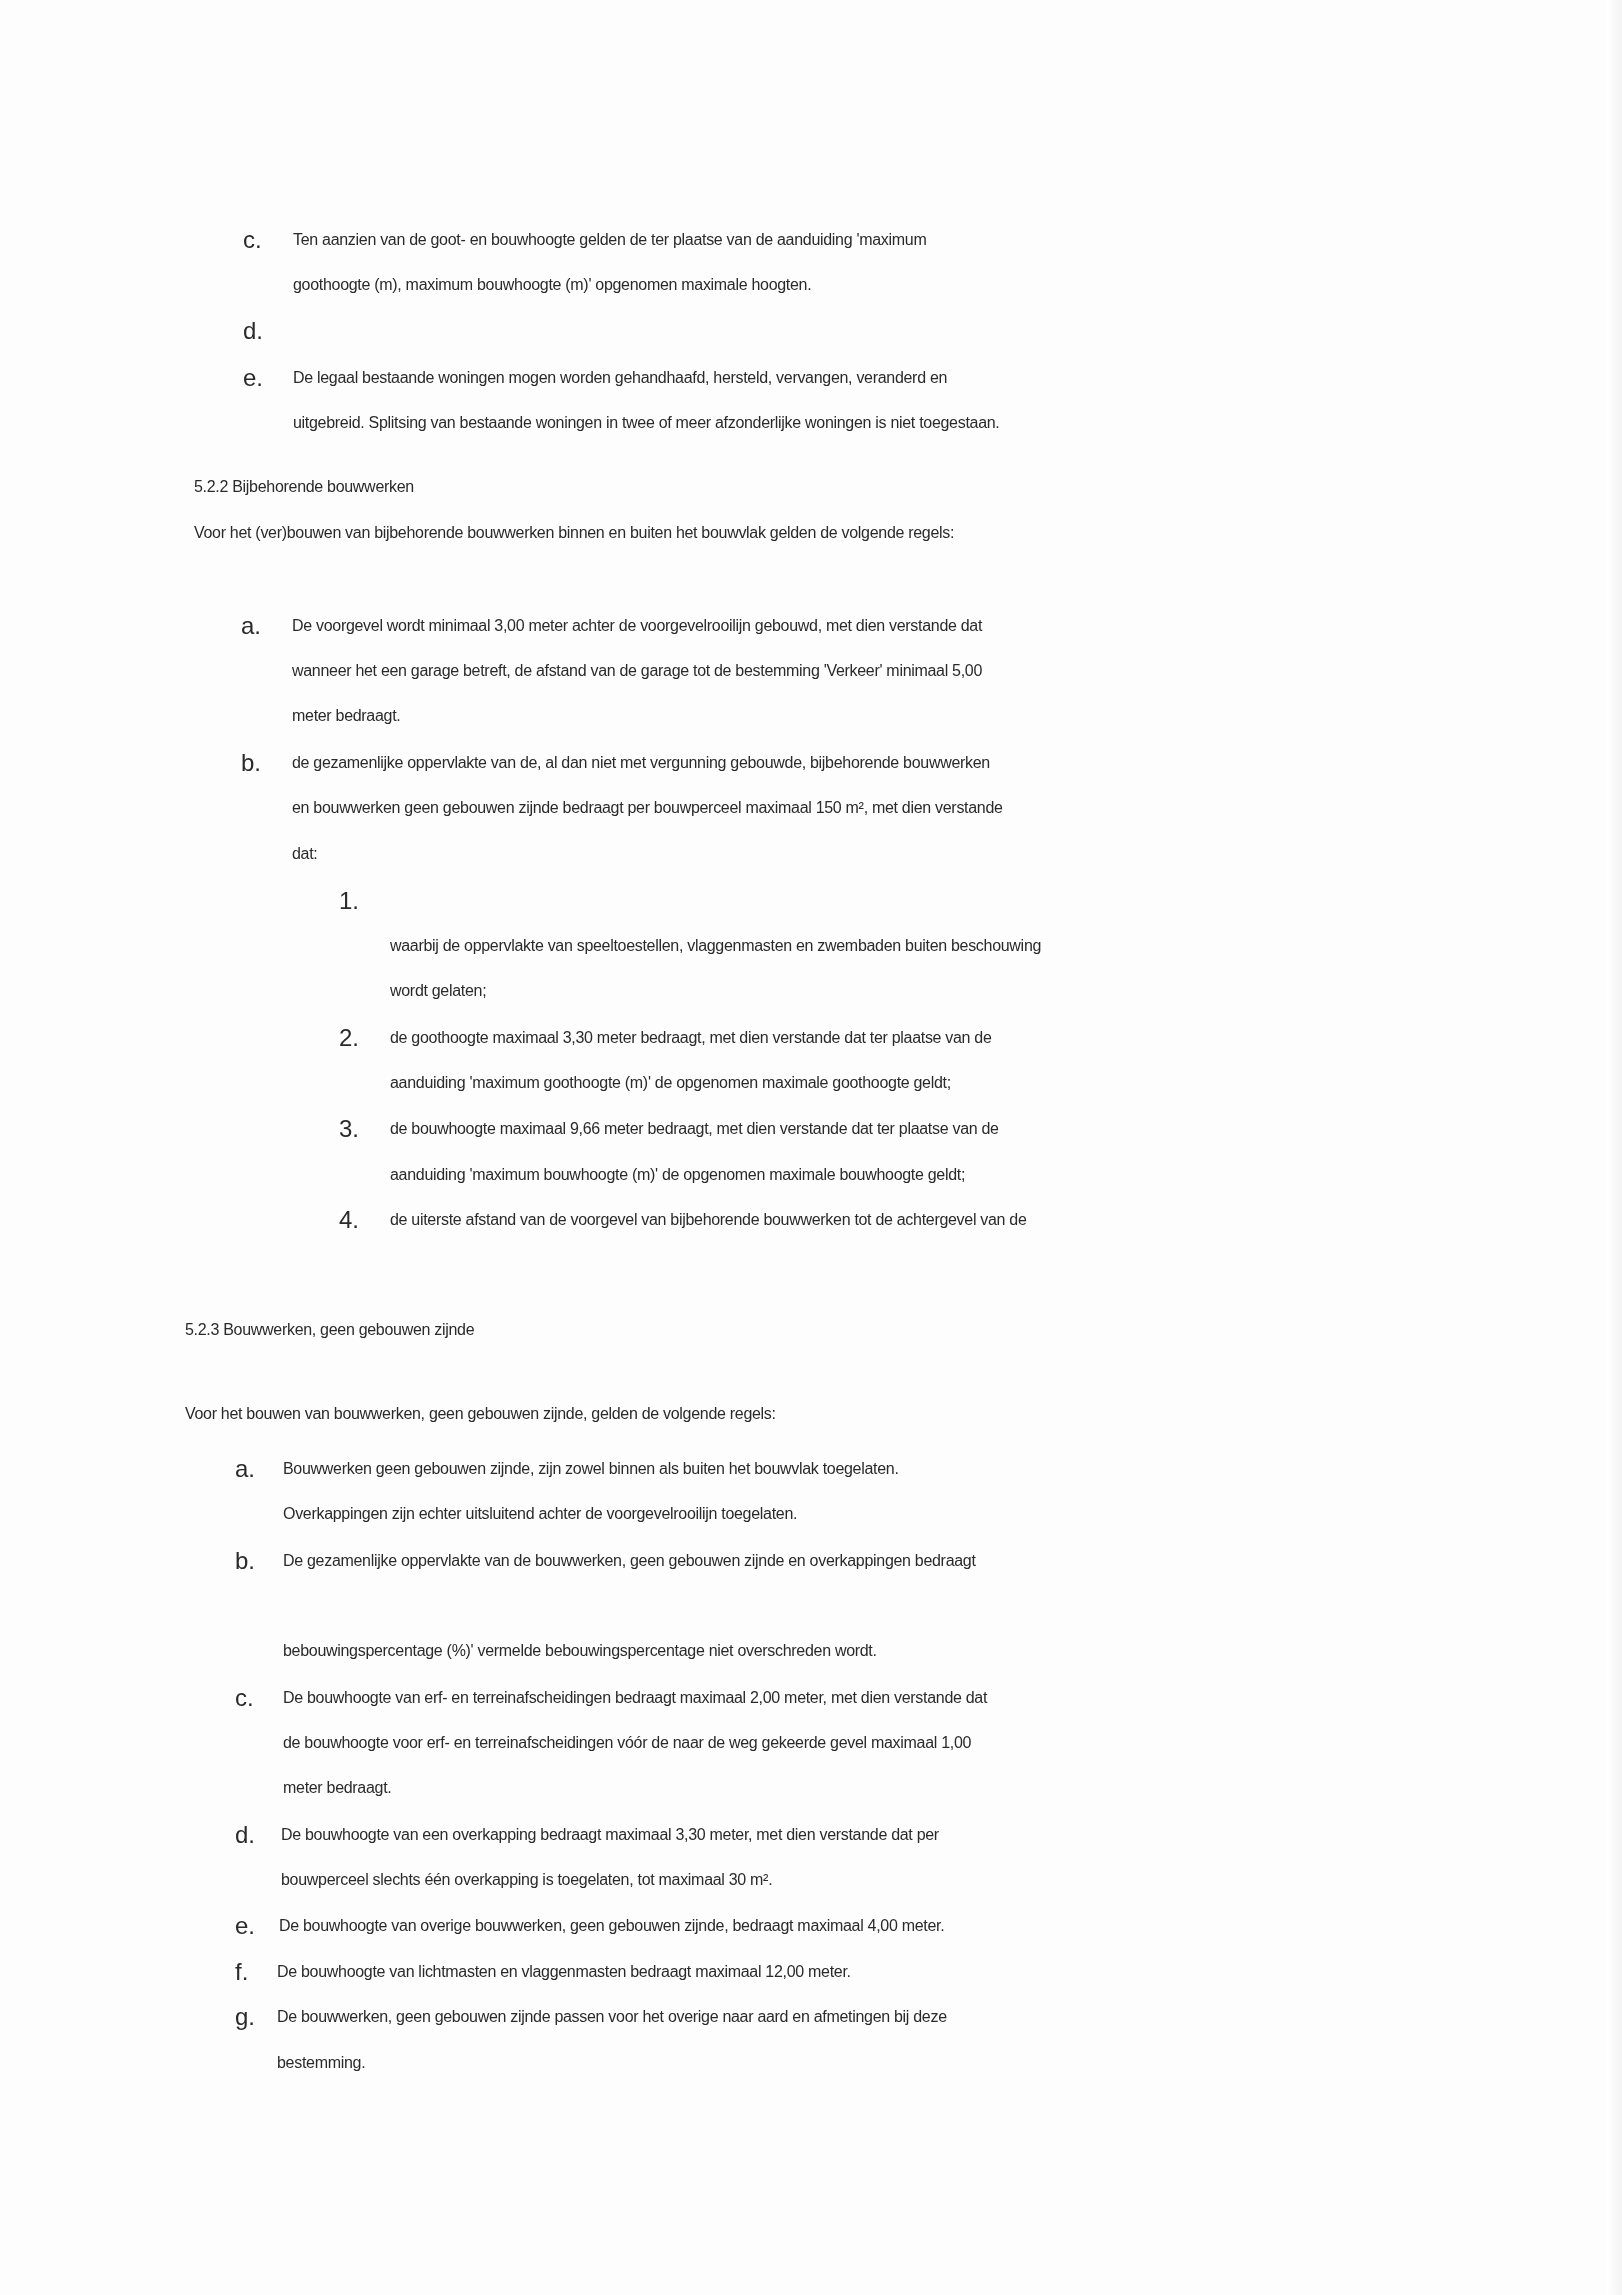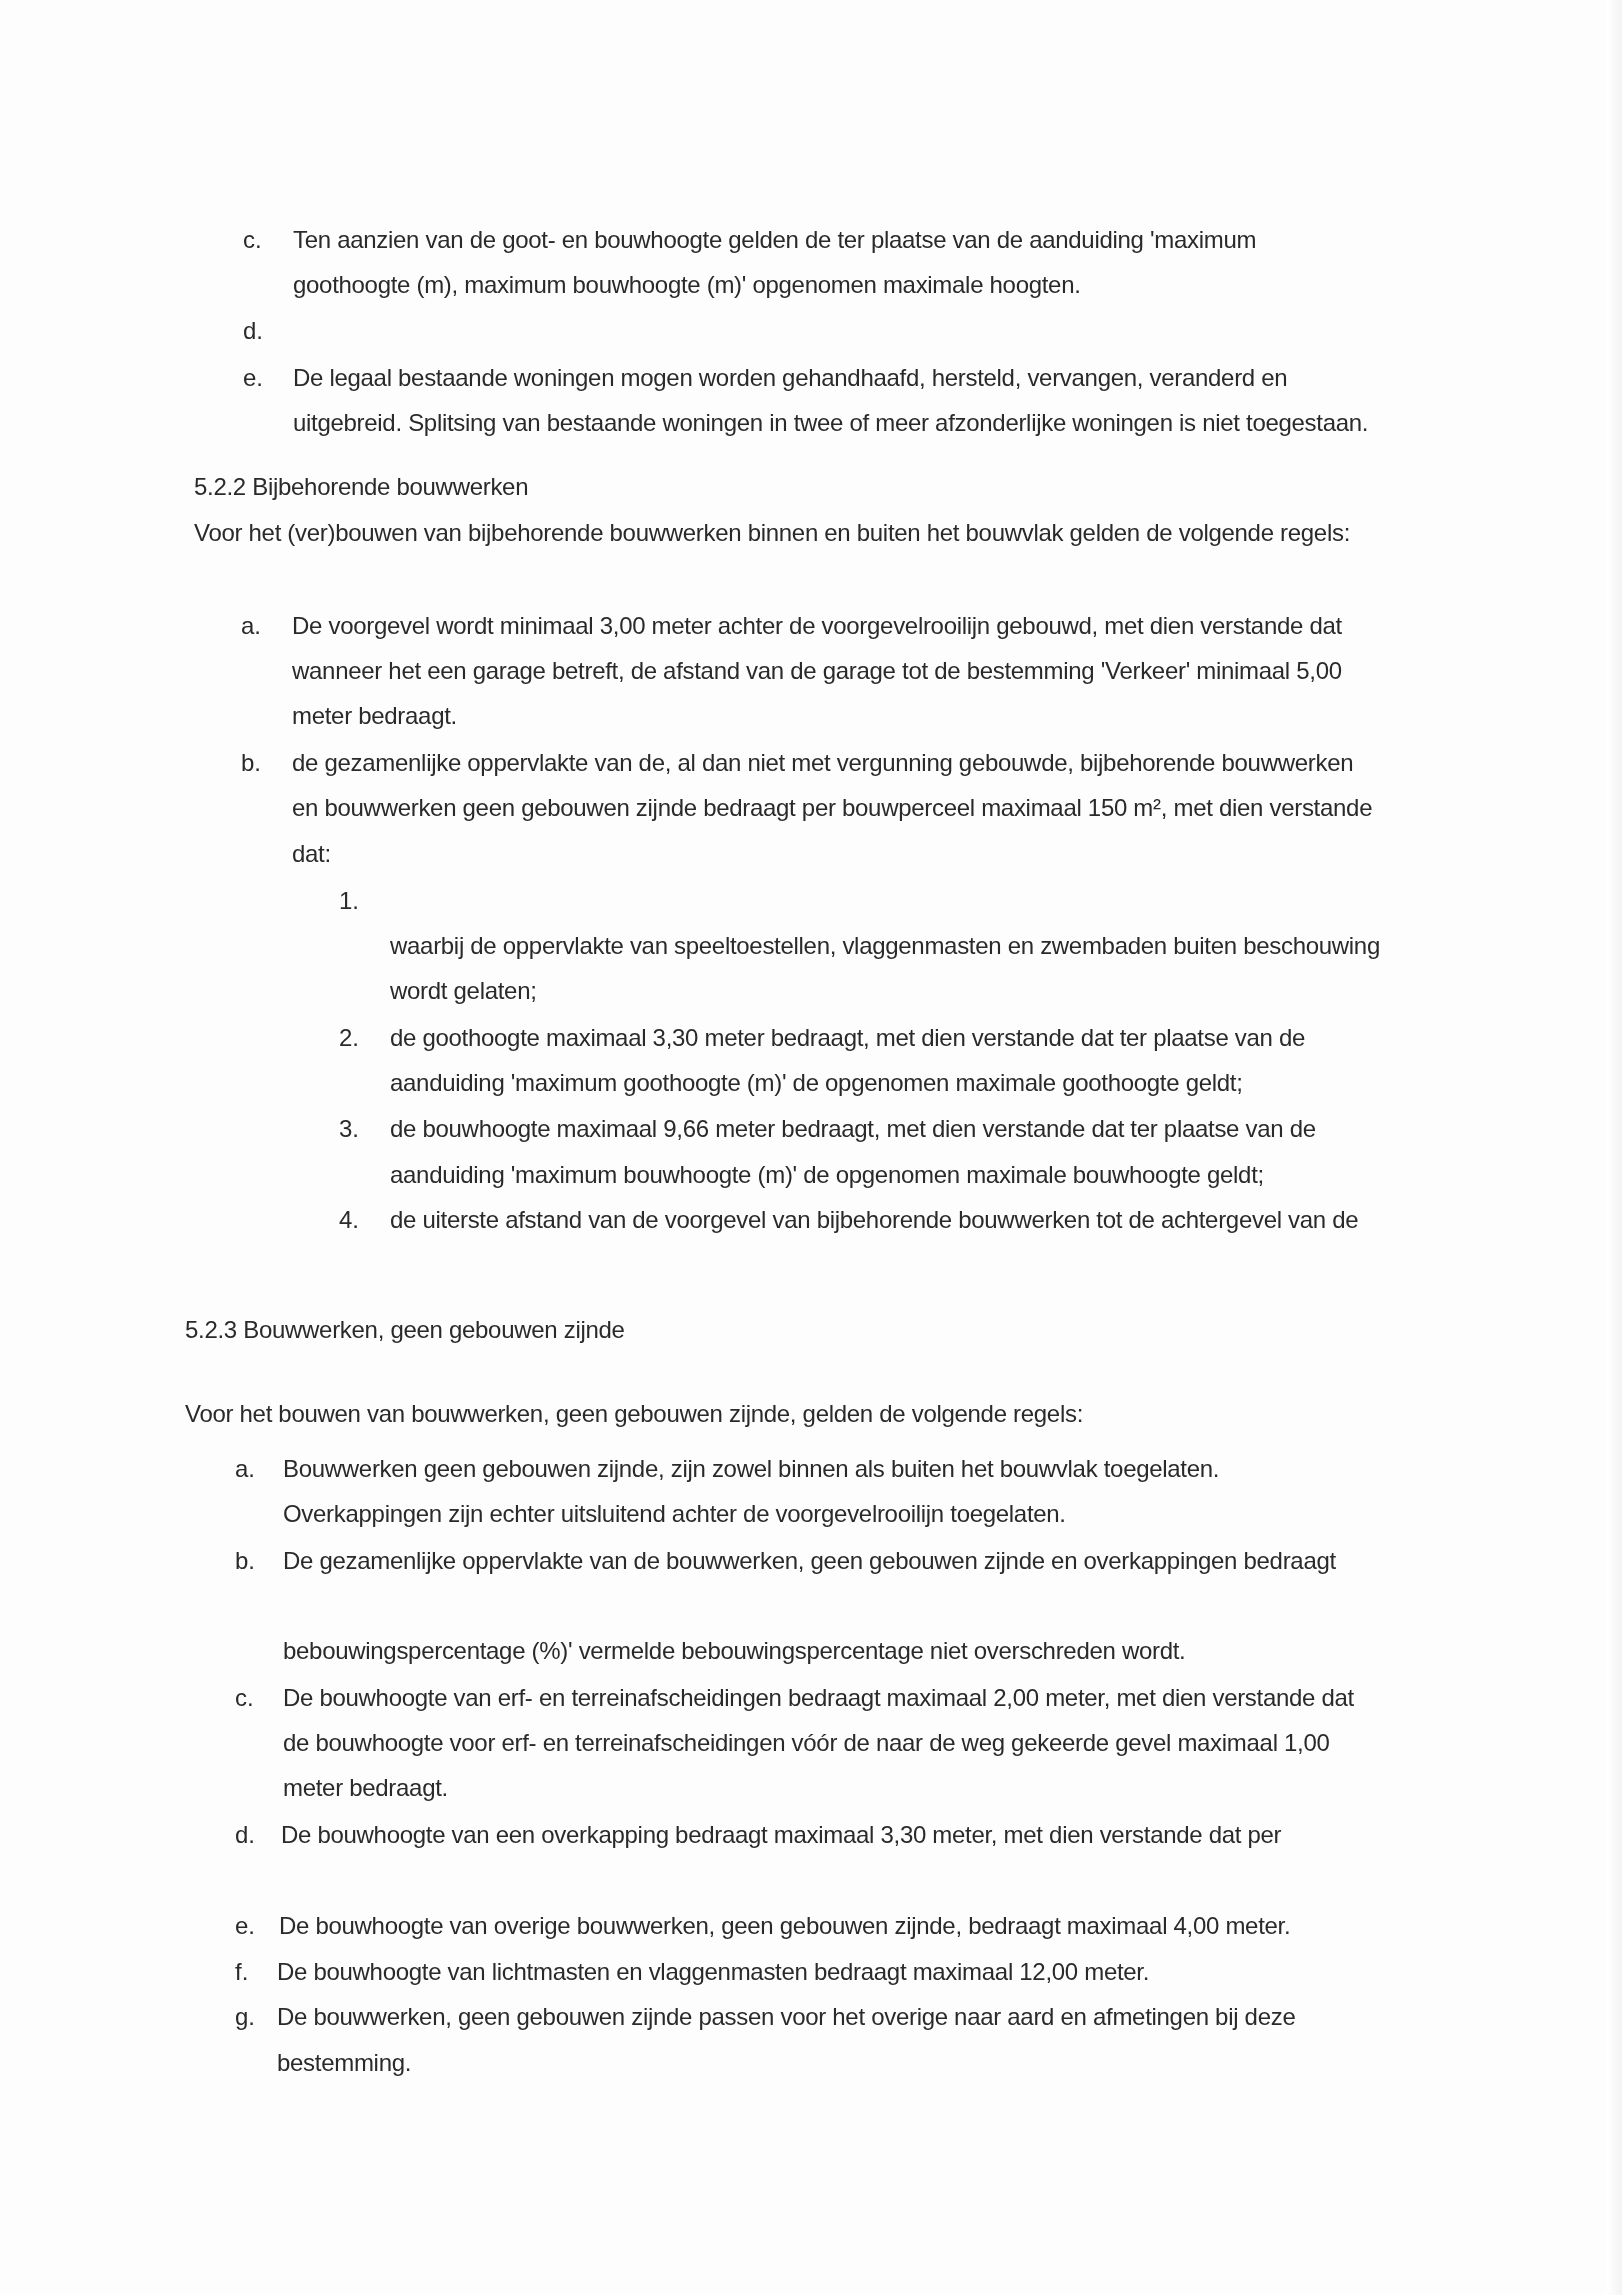--- a/index.html
+++ b/index.html
@@ -2,21 +2,21 @@
 <html style="font-size:12.8px"><head>
   <meta charset="utf-8">
   <style>
     html, body { margin: 0; padding: 0; background: #ffffff; }
     body {
       width: 1623px; height: 2295px; position: relative; overflow: hidden;
       font-family: "Liberation Sans", sans-serif; color: #2a2a2a;
     }
     .page { position: absolute; left: 0; top: 0; width: 1623px; height: 2295px; background: #fdfdfd; }
     .edge { position: absolute; right: 0; top: 0; width: 16px; height: 2295px; background: linear-gradient(to right, #ffffff, #f2f2f2); }
-    .txt { position: absolute; font-size: 24px; line-height: 45px; letter-spacing: -0.3px; white-space: nowrap; }
+    .txt { position: absolute; font-size: 16px; line-height: 45px; letter-spacing: -0.3px; white-space: nowrap; }
     .heading { font-weight: normal; }
     .marker { position: absolute; font-size: 24px; line-height: 45px; }
   </style>
 </head>
 <body>
 
 <div class="page">
   <div class="edge"></div>
 
   <span class="marker" style="left:243px;top:217px">c.</span>
@@ -68,20 +68,21 @@
   <span class="txt" style="left:283px;top:1538px">De gezamenlijke oppervlakte van de bouwwerken, geen gebouwen zijnde en overkappingen bedraagt</span>
   <span class="txt" style="left:283px;top:1628px">bebouwingspercentage (%)' vermelde bebouwingspercentage niet overschreden wordt.</span>
 
   <span class="marker" style="left:235px;top:1675px">c.</span>
   <span class="txt" style="left:283px;top:1675px">De bouwhoogte van erf- en terreinafscheidingen bedraagt maximaal 2,00 meter, met dien verstande dat</span>
   <span class="txt" style="left:283px;top:1720px">de bouwhoogte voor erf- en terreinafscheidingen vóór de naar de weg gekeerde gevel maximaal 1,00</span>
   <span class="txt" style="left:283px;top:1765px">meter bedraagt.</span>
 
   <span class="marker" style="left:235px;top:1812px">d.</span>
   <span class="txt" style="left:281px;top:1812px">De bouwhoogte van een overkapping bedraagt maximaal 3,30 meter, met dien verstande dat per</span>
+  <span class="txt" style="left:281px;top:1857px">bouwperceel slechts één overkapping is toegelaten, tot maximaal 30 m².</span>
 
   <span class="marker" style="left:235px;top:1903px">e.</span>
   <span class="txt" style="left:279px;top:1903px">De bouwhoogte van overige bouwwerken, geen gebouwen zijnde, bedraagt maximaal 4,00 meter.</span>
 
   <span class="marker" style="left:235px;top:1949px">f.</span>
   <span class="txt" style="left:277px;top:1949px">De bouwhoogte van lichtmasten en vlaggenmasten bedraagt maximaal 12,00 meter.</span>
 
   <span class="marker" style="left:235px;top:1994px">g.</span>
   <span class="txt" style="left:277px;top:1994px">De bouwwerken, geen gebouwen zijnde passen voor het overige naar aard en afmetingen bij deze</span>
   <span class="txt" style="left:277px;top:2040px">bestemming.</span>

